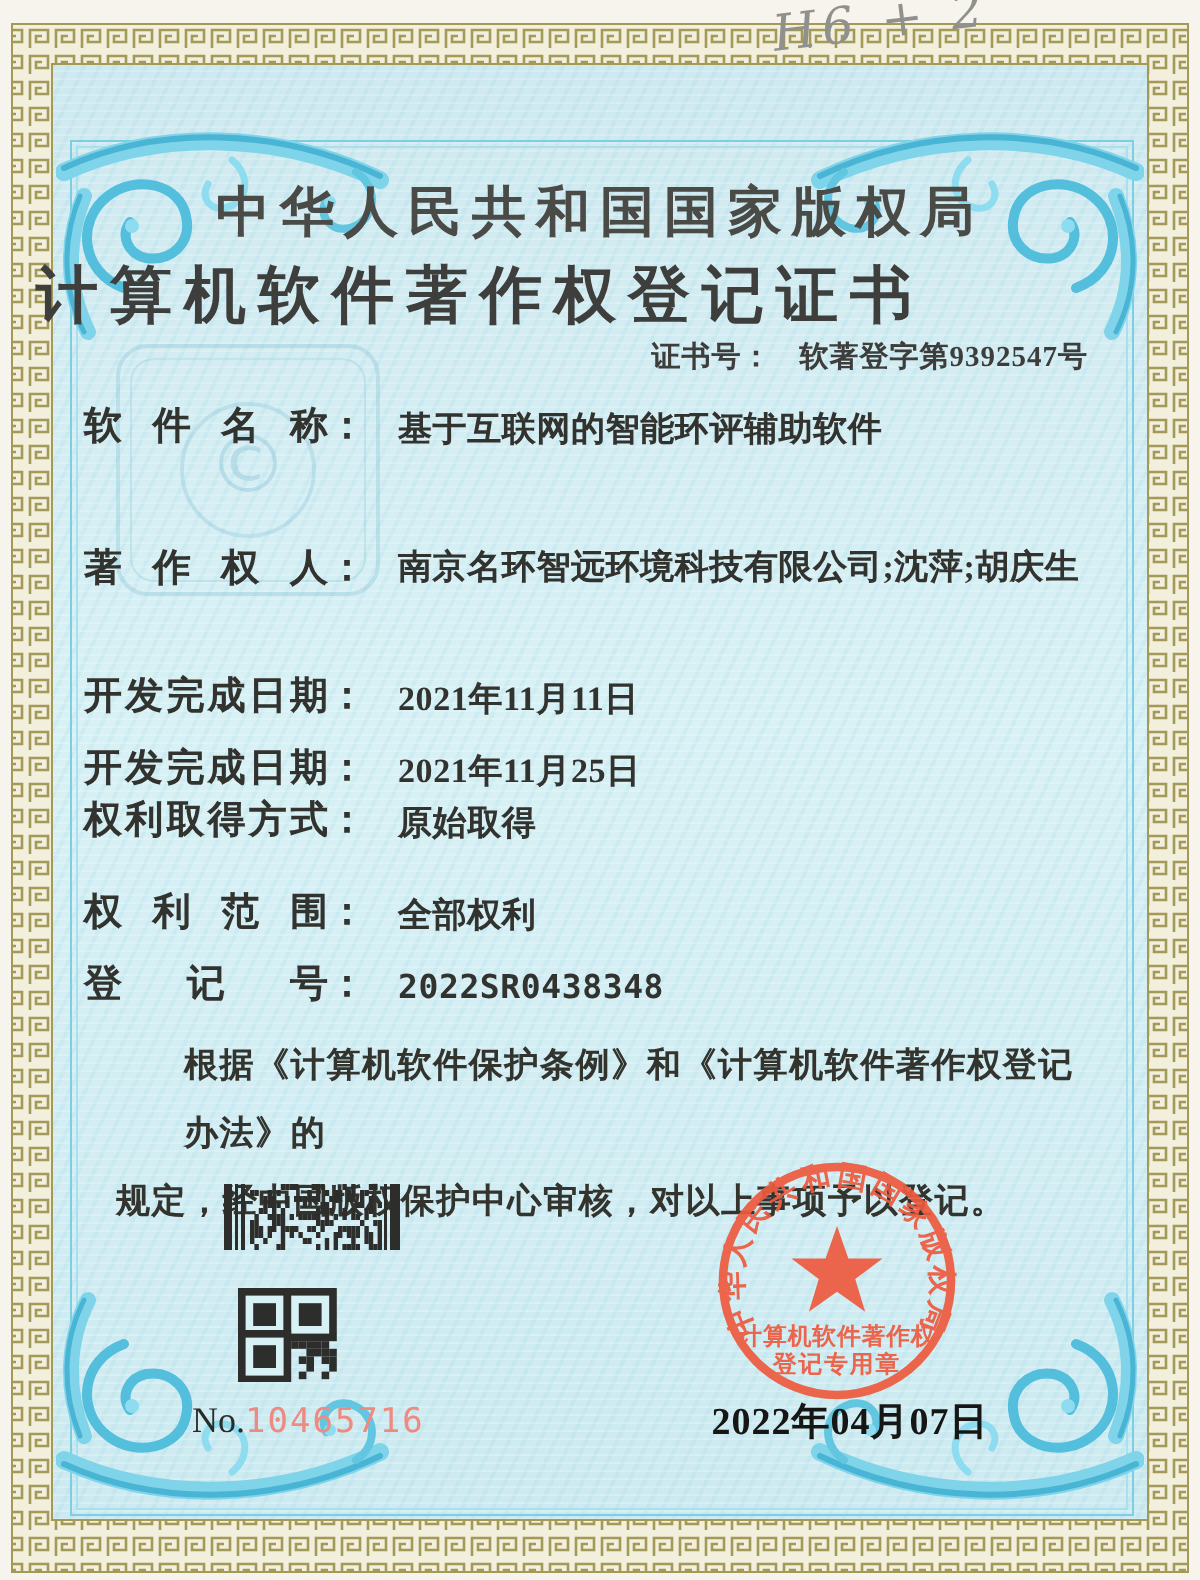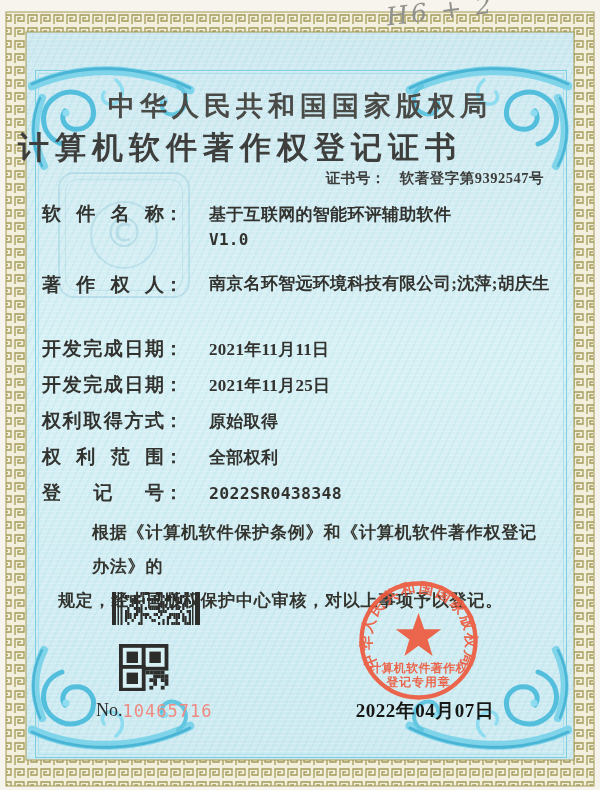--- a/index.html
+++ b/index.html
@@ -54,21 +54,21 @@
     font-size:14.5px;font-weight:700;color:#3d3d3b;letter-spacing:.5px;
   }
   .cert-no .val{margin-left:14px;}
   .field{position:absolute;left:42px;display:flex;align-items:flex-start;color:#32322f;}
   .field .lab{
     display:inline-block;width:122px;font-size:19px;font-weight:700;
     text-align:justify;text-align-last:justify;line-height:23px;
   }
   .field .colon{font-size:19px;font-weight:700;line-height:23px;}
   .field .val{
-    margin-left:26px;font-size:17px;font-weight:700;line-height:25px;
+    margin-left:16px;font-size:17px;font-weight:700;line-height:25px;
     letter-spacing:.3px;max-width:380px;
   }
   .statement{
     position:absolute;left:58px;top:516px;width:488px;
     font-size:17px;font-weight:700;color:#34342f;line-height:34px;letter-spacing:.8px;
   }
   .statement .l1{padding-left:34px;}
   .serial{
     position:absolute;left:96px;top:700px;font-size:18px;color:#2b2b28;
     display:flex;align-items:flex-end;
@@ -181,39 +181,38 @@
   <div class="cert-title">计算机软件著作权登记证书</div>
   <div class="cert-no">
     <span>证书号：</span><span class="val">软著登字第9392547号</span>
   </div>
 
   <div class="field" style="top:202px;">
     <span class="lab">软件名称</span>
       <span class="colon">：</span>
     <span class="val">
       <span style="display:block;">基于互联网的智能环评辅助软件</span>
-      <span style="display:block;font-family:'DejaVu Sans Mono',monospace;font-size:16px;">V1.0</span>
     </span>
   </div>
   <div class="field" style="top:271px;align-items:flex-end;">
     <span class="lab">著作权人</span>
       <span class="colon">：</span>
     <span class="val">南京名环智远环境科技有限公司;沈萍;胡庆生</span>
   </div>
   <div class="field" style="top:337px;">
     <span class="lab">开发完成日期</span>
       <span class="colon">：</span>
     <span class="val">2021年11月11日</span>
   </div>
   <div class="field" style="top:373px;">
     <span class="lab">开发完成日期</span>
       <span class="colon">：</span>
     <span class="val">2021年11月25日</span>
   </div>
-  <div class="field" style="top:409px;">
+  <div class="field" style="top:399px;">
     <span class="lab">权利取得方式</span>
       <span class="colon">：</span>
     <span class="val">原始取得</span>
   </div>
   <div class="field" style="top:445px;">
     <span class="lab">权利范围</span>
       <span class="colon">：</span>
     <span class="val">全部权利</span>
   </div>
   <div class="field" style="top:481px;">

